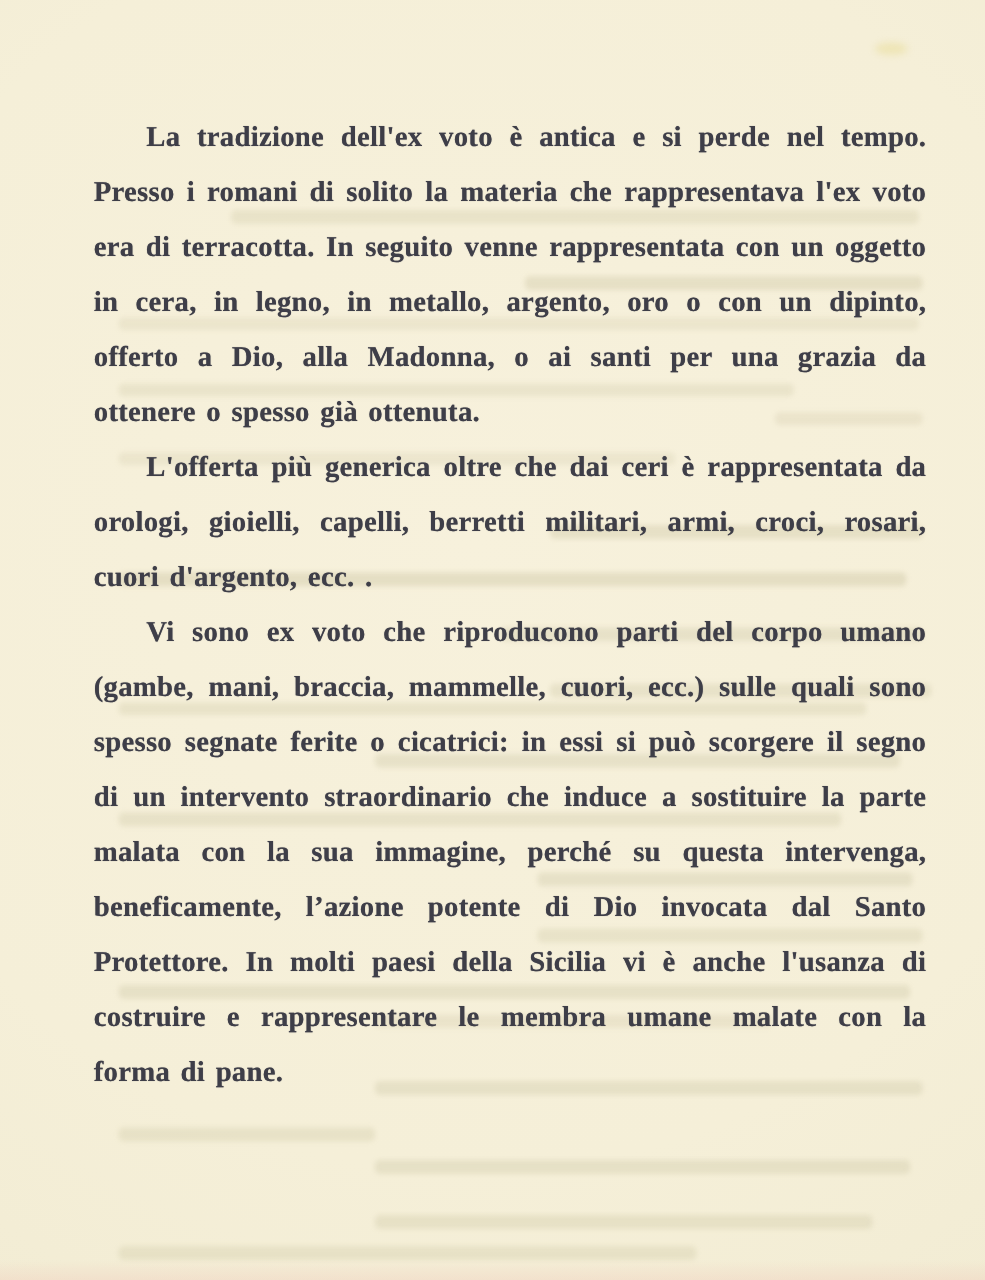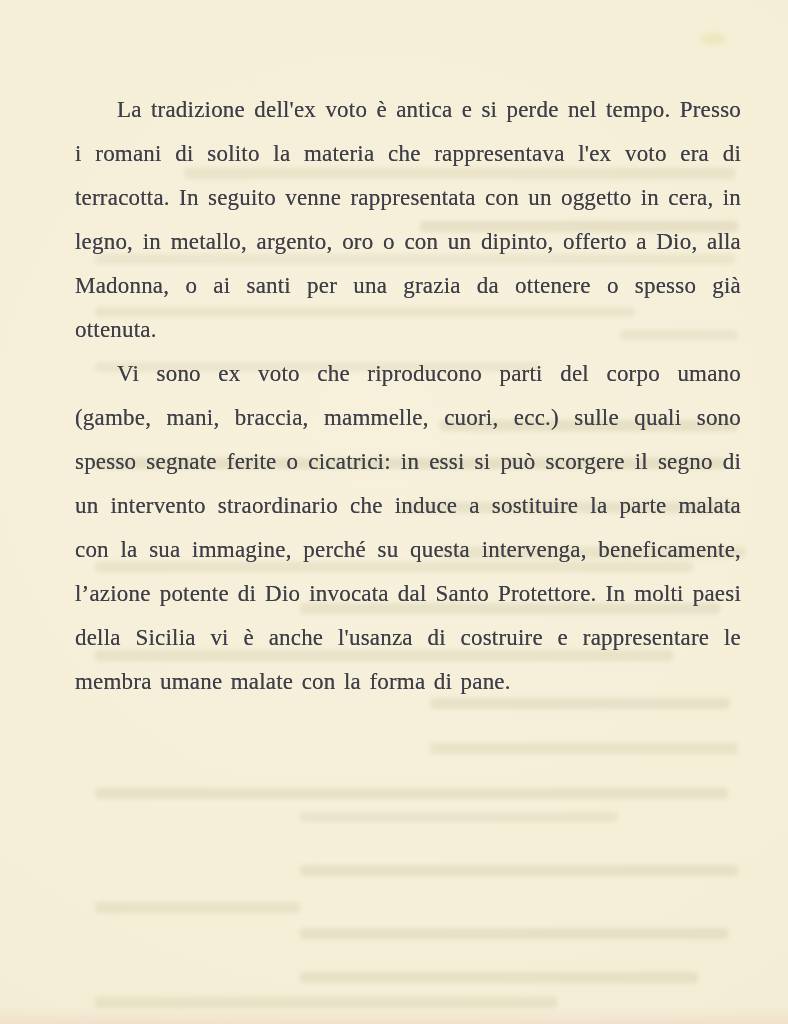--- a/index.html
+++ b/index.html
@@ -54,20 +54,21 @@
     line-height: 44px;
     color: #3e3e48;
     text-align: justify;
     text-shadow: 0 0 0.6px rgba(62, 62, 72, 0.75);
   }
   .text-block p {
     margin: 0;
     text-indent: 42px;
     word-spacing: 2.5px;
     letter-spacing: 0.2px;
+    font-weight: bold;
   }
 </style>
 </head>
 <body>
 
 <div class="scan">
 
   <div class="ghost-layer">
       <div class="ghost-line" style="left: 185px; top: 168px; width: 550px; height: 11px; background: rgba(168, 159, 114, 0.16);"></div>
       <div class="ghost-line" style="left: 420px; top: 221px; width: 318px; height: 11px; background: rgba(168, 159, 114, 0.2);"></div>
@@ -90,18 +91,19 @@
       <div class="ghost-line" style="left: 95px; top: 902px; width: 205px; height: 11px; background: rgba(168, 159, 114, 0.16);"></div>
       <div class="ghost-line" style="left: 300px; top: 928px; width: 428px; height: 11px; background: rgba(168, 159, 114, 0.18);"></div>
       <div class="ghost-line" style="left: 300px; top: 972px; width: 398px; height: 11px; background: rgba(168, 159, 114, 0.17);"></div>
       <div class="ghost-line" style="left: 95px; top: 997px; width: 462px; height: 11px; background: rgba(168, 159, 114, 0.16);"></div>
     </div>
 
   <div class="corner-mark"></div>
 
   <div class="text-block">
     <p>La tradizione dell'ex voto è antica e si perde nel tempo. Presso i romani di solito la materia che rappresentava l'ex voto era di terracotta. In seguito venne rappresentata con un oggetto in cera, in legno, in metallo, argento, oro o con un dipinto, offerto a Dio, alla Madonna, o ai santi per una grazia da ottenere o spesso già ottenuta.</p>
+    <p>L'offerta più generica oltre che dai ceri è rappresentata da orologi, gioielli, capelli, berretti militari, armi, croci, rosari, cuori d'argento, ecc. .</p>
     <p>Vi sono ex voto che riproducono parti del corpo umano (gambe, mani, braccia, mammelle, cuori, ecc.) sulle quali sono spesso segnate ferite o cicatrici: in essi si può scorgere il segno di un intervento straordinario che induce a sostituire la parte malata con la sua immagine, perché su questa intervenga, beneficamente, l’azione potente di Dio invocata dal Santo Protettore. In molti paesi della Sicilia vi è anche l'usanza di costruire e rappresentare le membra umane malate con la forma di pane.</p>
   </div>
 
   <div class="edge-tint"></div>
 
 </div>
 
 </body></html>

